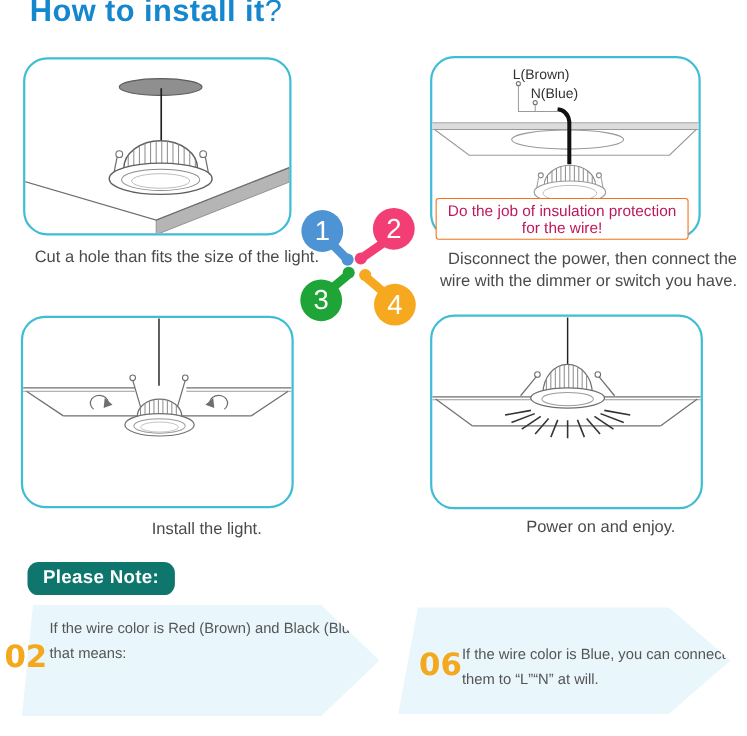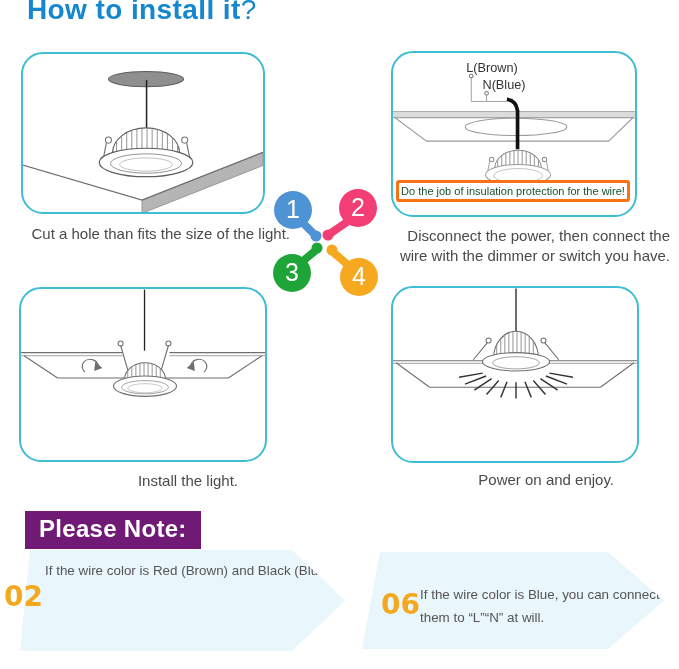--- a/index.html
+++ b/index.html
@@ -4,27 +4,27 @@
 <style>
   html,body{margin:0;padding:0;background:#fff;}
   .canvas{position:relative;width:679px;height:669px;background:#fff;overflow:hidden;
           font-family:"Liberation Sans",sans-serif;}
   .title{position:absolute;left:27px;top:-6px;font-size:28px;font-weight:bold;
          color:#1487ce;letter-spacing:.4px;}
   .title .qm{font-weight:400;}
   .panel{position:absolute;border:2px solid #3fbdd4;border-radius:22px;background:#fff;}
   .panel svg{position:absolute;left:0;top:0;width:100%;height:100%;display:block;}
   .caption{position:absolute;font-size:15px;color:#4a4a4a;line-height:20px;text-align:right;}
-  .ins-note{position:absolute;left:3px;top:127px;width:228px;border:3px solid #f97316;
-            border-radius:3px;font-size:11px;color:#14532d;text-align:center;
+  .ins-note{position:absolute;left:3px;top:127px;width:228px;border:1px solid #f97316;
+            border-radius:3px;font-size:14px;color:#be185d;text-align:center;
             padding:2px 0;background:#fff;}
   .bubbles{position:absolute;left:263px;top:183px;width:134px;height:118px;}
   .bubble-num{font-size:25px;fill:#ffffff;font-family:"Liberation Sans",sans-serif;}
-  .note-heading{position:absolute;left:25px;top:511px;background:#701a75;color:#fff;
-                font-size:24px;font-weight:bold;padding:4px 14px 6px;letter-spacing:.3px;}
+  .note-heading{position:absolute;left:25px;top:511px;background:#0f766e;color:#fff;
+                font-size:17px;font-weight:bold;padding:4px 14px 6px;letter-spacing:.3px;border-radius:10px;}
   .note-box{position:absolute;background:#e9f6fb;color:#555;font-size:13.4px;
             box-sizing:border-box;}
   .note-box.b1{left:20px;top:550px;width:325px;height:101px;line-height:22.5px;
                padding:10px 0 0 25px;
                clip-path:polygon(10px 0,272px 0,100% 50%,272px 100%,0 100%);}
   .note-box.b2{left:362px;top:552px;width:302px;height:97px;line-height:23px;
                padding:31px 0 0 58px;
                clip-path:polygon(18px 0,246px 0,100% 50%,246px 100%,0 100%);}
   .note-box p{margin:0;}
   .note-num{position:absolute;font-size:28px;font-weight:bold;color:#f3a81d;
@@ -275,20 +275,21 @@
         <line x1="88.2" y1="83.1" x2="65" y2="87.2"></line>
       </g>
     </svg>
   </div>
   <div class="caption" style="left:394px;top:470px;width:220px;">Power on and enjoy.</div>
 
   <div class="note-heading">Please Note:</div>
 
   <div class="note-box b1">
     <p>If the wire color is Red (Brown) and Black (Blue),</p>
+    <p>that means:</p>
   </div>
   <div class="note-num n1">02</div>
 
   <div class="note-box b2">
     <p>If the wire color is Blue, you can connect</p>
     <p>them to “L”“N” at will.</p>
   </div>
   <div class="note-num n2">06</div>
 
 </div>

